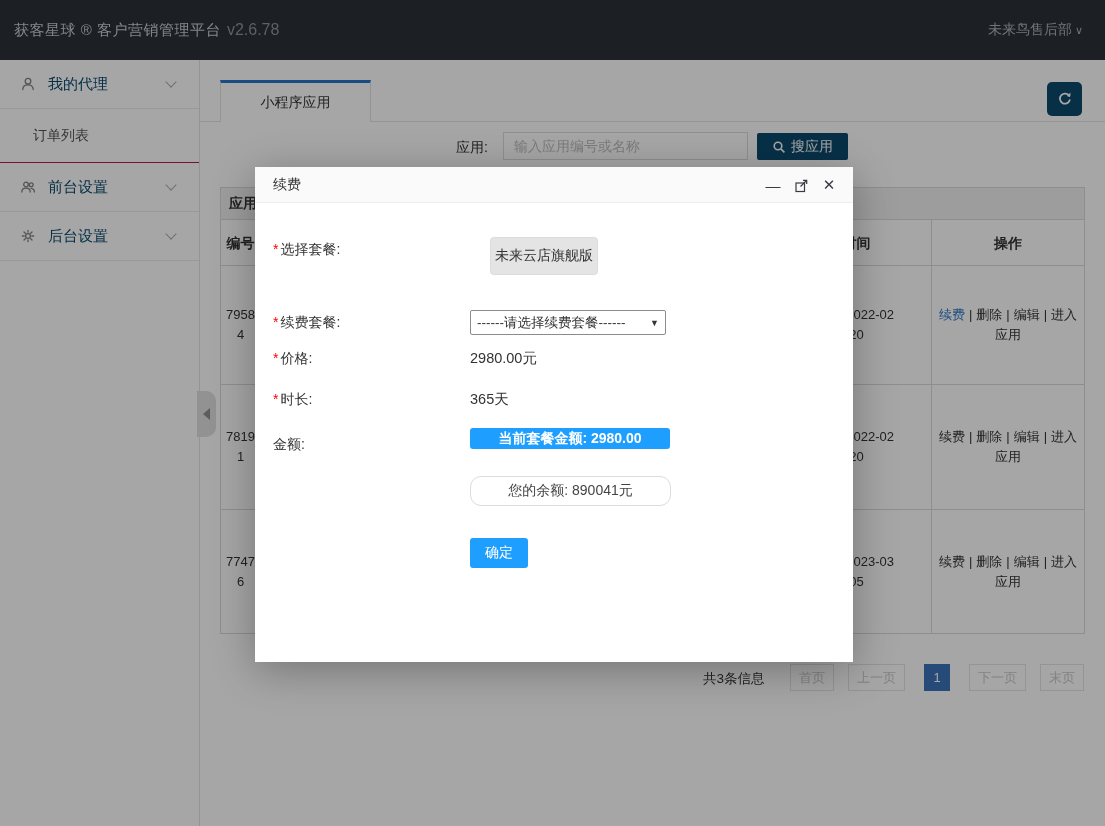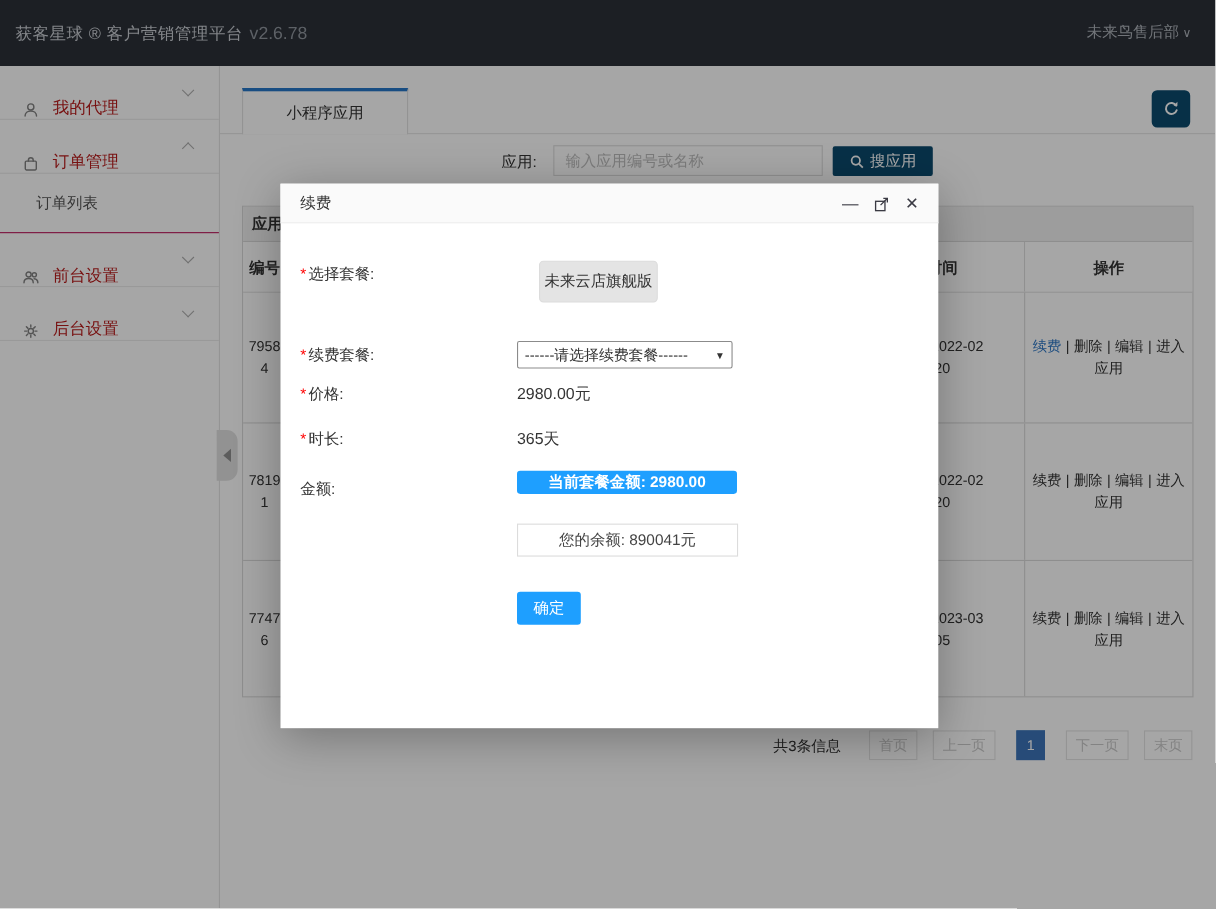--- a/index.html
+++ b/index.html
@@ -9,21 +9,21 @@
   
   .header { position:absolute; left:0; top:0; width:1105px; height:60px; background:#2B3038;
             display:flex; align-items:center; justify-content:space-between; padding:0 22px 0 14px; }
   .header .brand { color:#C9CDD3; font-size:15px; letter-spacing:.5px; }
   .header .brand .ver { font-size:16px; color:#8F959D; margin-left:6px; letter-spacing:0; }
   .header .user { color:#AEB3BA; font-size:14px; cursor:pointer; }
   .header .user .caret { font-size:11px; margin-left:3px; }
 
   
   .sidebar { position:absolute; left:0; top:60px; width:200px; height:766px; background:#fff; border-right:1px solid #E3E3E3; }
-  .side-item { height:49px; display:flex; align-items:flex-end; border-bottom:1px solid #EBEBEB; cursor:pointer; position:relative; color:#b91c1c; font-size:15px; }
+  .side-item { height:49px; display:flex; align-items:center; border-bottom:1px solid #EBEBEB; cursor:pointer; position:relative; color:#0c4a6e; font-size:15px; }
   .side-item .ic { width:16px; height:16px; margin:0 12px 0 20px; flex:0 0 16px; }
   .side-item svg { width:16px; height:16px; stroke:#828282; fill:none; stroke-width:1.3; stroke-linecap:round; stroke-linejoin:round; }
   .chev { position:absolute; right:24px; width:8px; height:8px; border-right:1.5px solid #ADADAD; border-bottom:1.5px solid #ADADAD; }
   .chev.down { transform:rotate(45deg); top:18px; }
   .chev.up { transform:rotate(-135deg); top:22px; }
   .side-sub { height:54px; display:flex; align-items:center; border-bottom:1px solid #be185d; color:#555; font-size:14px; padding-left:33px; cursor:pointer; }
 
   
   .collapse-handle { position:absolute; left:197px; top:391px; width:19px; height:46px; background:#E0E0E0;
                      border-radius:0 10px 10px 0; display:flex; align-items:center; justify-content:center; cursor:pointer; z-index:5; }
@@ -80,21 +80,21 @@
   .m-label { position:absolute; left:18px; font-size:14px; color:#333; }
   .req { color:#F00; margin-right:2px; }
   .pkg-btn { position:absolute; left:235px; top:70px; width:108px; height:38px; background:#E4E4E4; border:1px solid #DCDCDC; border-radius:4px;
              font-size:14px; color:#333; cursor:pointer; font-family:inherit; }
   .m-select { position:absolute; left:215px; top:143px; width:196px; height:25px; border:1px solid #8B8B8B; border-radius:2px; background:#fff;
               display:flex; align-items:center; justify-content:space-between; padding:0 6px; font-size:13.5px; color:#333; cursor:pointer; }
   .m-select .sel-caret { font-size:9px; color:#333; }
   .m-val { position:absolute; left:215px; font-size:14.5px; color:#333; }
   .amount-btn { position:absolute; left:215px; top:261px; width:200px; height:21px; background:#1E9FFF; border:none; border-radius:3px;
                 color:#fff; font-size:14px; font-weight:bold; cursor:pointer; font-family:inherit; }
-  .balance-box { position:absolute; left:215px; top:309px; width:201px; height:30px; border:1px solid #DCDCDC; border-radius:0;
+  .balance-box { position:absolute; left:215px; top:309px; width:201px; height:30px; border:1px solid #DCDCDC; border-radius:11px;
                  display:flex; align-items:center; justify-content:center; font-size:14px; color:#444; background:#fff; }
   .confirm-btn { position:absolute; left:215px; top:371px; width:58px; height:30px; background:#1E9FFF; border:none; border-radius:3px;
                  color:#fff; font-size:14px; cursor:pointer; font-family:inherit; }
 </style>
 </head>
 <body>
 
 <div id="app">
 
   <div class="header">
@@ -109,30 +109,20 @@
   <div class="sidebar">
     <div class="side-item">
       <span class="ic">
         <svg viewBox="0 0 16 16">
             <circle cx="8" cy="5.2" r="2.8"></circle>
             <path d="M2.8 13.5c0-2.9 2.3-4.6 5.2-4.6s5.2 1.7 5.2 4.6"></path>
           </svg>
       </span>
       <span>我的代理</span>
       <span class="chev down"></span>
-    </div>
-    <div class="side-item">
-      <span class="ic">
-        <svg viewBox="0 0 16 16">
-            <rect x="3" y="5.5" width="10" height="8" rx="1"></rect>
-            <path d="M5.8 5.5v-.9a2.2 2.2 0 0 1 4.4 0v.9"></path>
-          </svg>
-      </span>
-      <span>订单管理</span>
-      <span class="chev up"></span>
     </div>
     <div class="side-sub">
       <span>订单列表</span>
     </div>
     <div class="side-item">
       <span class="ic">
         <svg viewBox="0 0 16 16">
             <circle cx="6" cy="5.5" r="2.3"></circle>
             <path d="M1.8 13c0-2.4 1.9-3.8 4.2-3.8s4.2 1.4 4.2 3.8"></path>
             <circle cx="11.2" cy="5.8" r="1.9"></circle>

